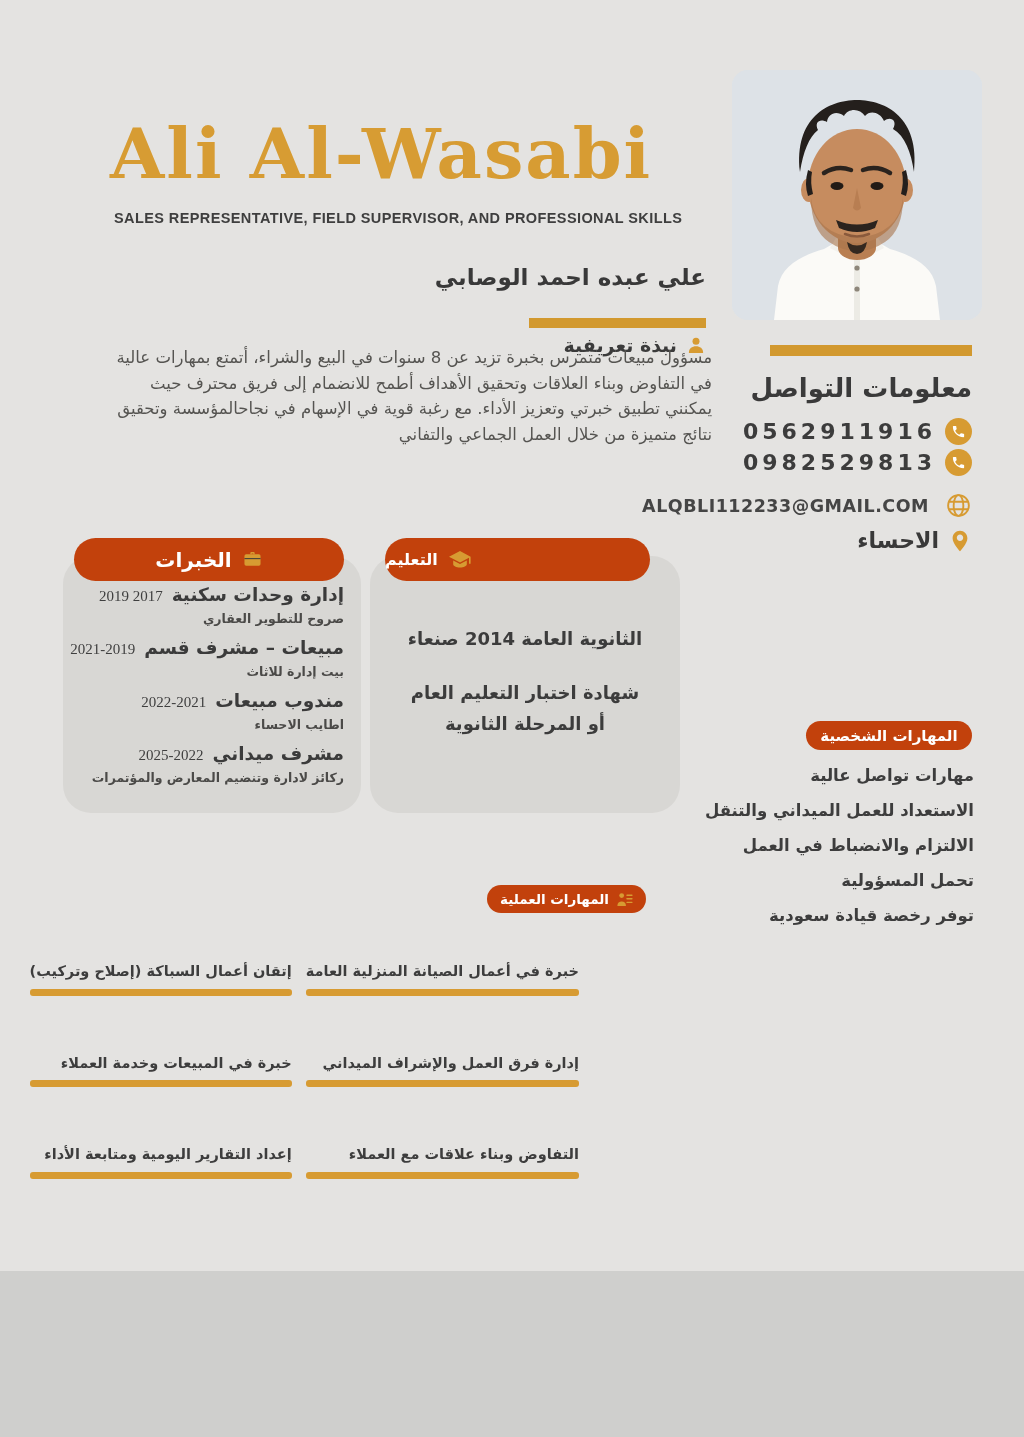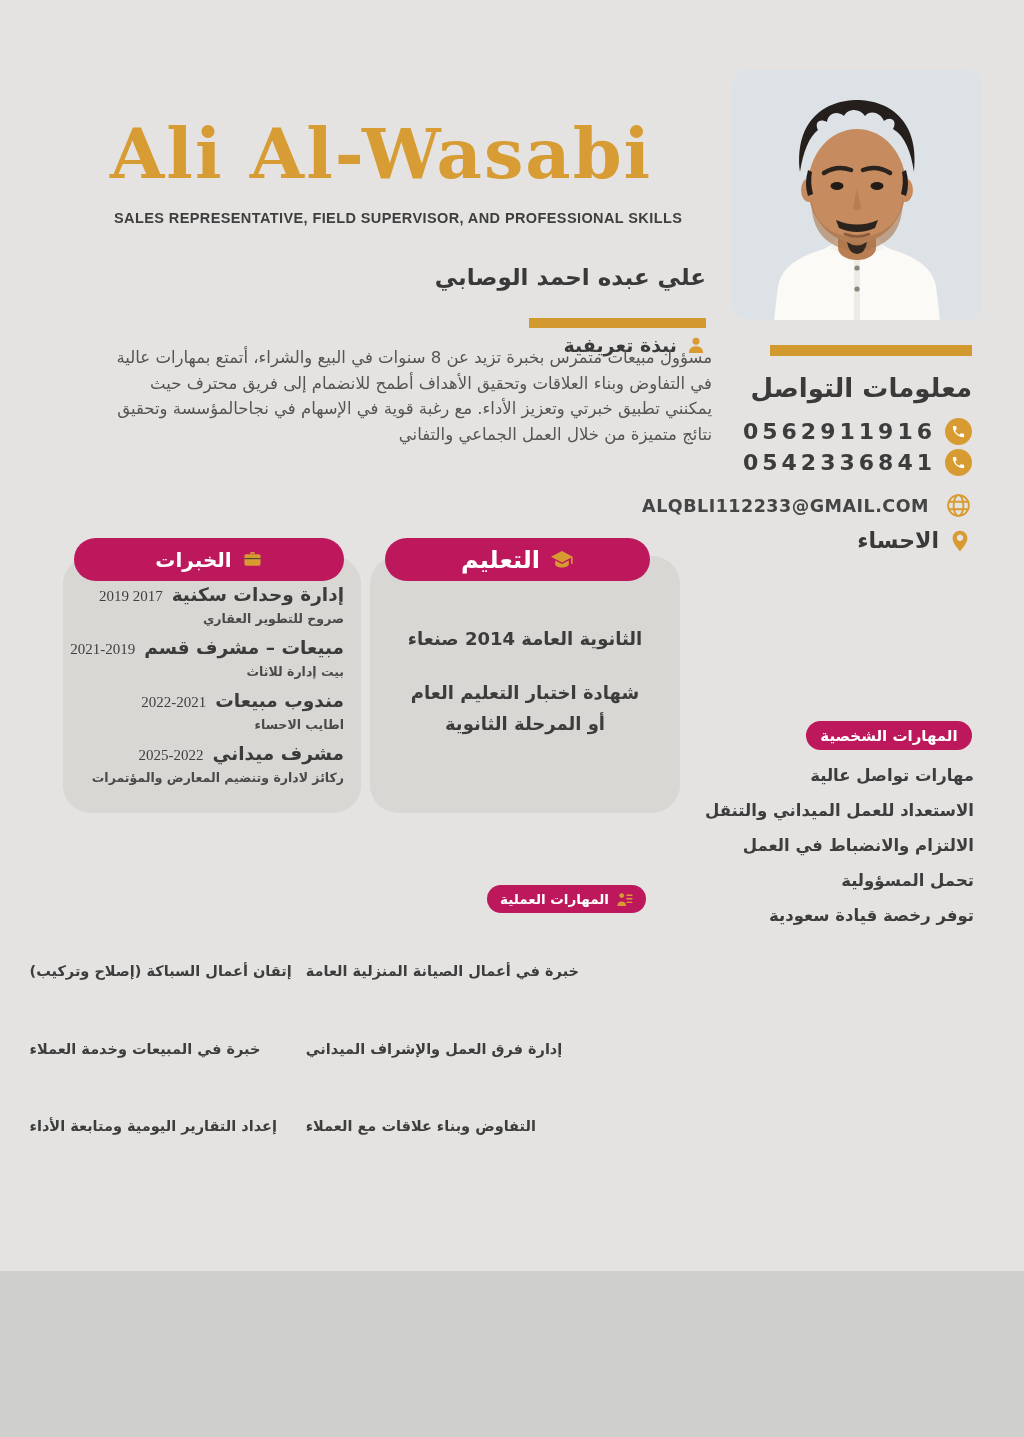--- a/index.html
+++ b/index.html
@@ -52,25 +52,25 @@
   .c-row.loc{margin-top:9px;}
   .phone-number{font-size:22px;font-weight:bold;letter-spacing:4px;color:#3c3c3c;direction:ltr;}
   .email-text{font-size:17.5px;font-weight:600;letter-spacing:.5px;color:#454545;direction:ltr;}
   .location-text{font-size:22px;font-weight:bold;color:#393939;}
   .circle-icon{width:27px;height:27px;border-radius:50%;background:#d79b32;display:flex;align-items:center;justify-content:center;flex:0 0 auto;}
   
   .card{position:absolute;background:#d8d7d4;border-radius:28px;}
   #xp-card{left:63px;top:556px;width:298px;height:257px;}
   #edu-card{left:370px;top:556px;width:310px;height:257px;}
   .pill{
-    position:absolute;background:#be185d;color:#fff;font-weight:bold;
+    position:absolute;background:#c2410c;color:#fff;font-weight:bold;
     display:flex;align-items:center;justify-content:center;gap:10px;direction:rtl;
   }
   #xp-pill{left:74px;top:538px;width:270px;height:43px;font-size:20px;border-radius:22px;}
-  #edu-pill{left:385px;top:538px;width:265px;height:43px;font-size:24px;border-radius:22px;}
+  #edu-pill{left:385px;top:538px;width:265px;height:43px;font-size:16px;border-radius:22px;justify-content:flex-end;}
   #ps-pill{left:806px;top:721px;width:166px;height:29px;font-size:15px;border-radius:15px;}
   #pr-pill{left:487px;top:885px;width:159px;height:28px;font-size:13.5px;border-radius:14px;gap:7px;}
   
   .xp-list{position:absolute;left:78px;top:584px;width:266px;direction:rtl;text-align:right;}
   .xp-entry{margin-bottom:11px;}
   .xp-title{font-size:18.5px;font-weight:bold;color:#3b3b3b;white-space:nowrap;}
   .xp-date{
     font-family:"Liberation Serif","DejaVu Serif",serif;
     font-size:15px;font-weight:500;color:#3f3f3f;margin-right:9px;letter-spacing:.5px;
   }
@@ -86,21 +86,21 @@
   }
   
   .ps-items{position:absolute;left:646px;top:766px;width:328px;direction:rtl;text-align:right;}
   .ps-item{margin-bottom:16px;font-size:16.5px;font-weight:bold;color:#3d3d3d;white-space:nowrap;}
   
   .skills-grid{
     position:absolute;left:95px;top:962px;width:484px;
     display:grid;grid-template-columns:1fr 1fr;column-gap:14px;row-gap:58px;
     direction:rtl;
   }
-  .skill{display:flex;flex-direction:row;justify-content:flex-end;text-align:right;}
+  .skill{display:flex;flex-direction:column;justify-content:flex-end;text-align:right;}
   .skill-label{font-size:14.5px;font-weight:bold;color:#3d3d3d;line-height:1.35;white-space:nowrap;}
   .skill-underline{height:7px;background:#d79b32;border-radius:3px;margin-top:7px;}
   
   .footer-bar{position:absolute;top:1417px;height:14px;}
   .footer-bar.gray{left:204px;width:151px;background:#bcbbb9;}
   .footer-bar.gold{left:575px;width:202px;background:#d79b32;}
   svg{display:block;}
 </style>
 </head>
 <body>
@@ -175,21 +175,21 @@
       </span>
       <span class="phone-number">0562911916</span>
     </div>
 
     <div class="c-row second">
       <span class="circle-icon">
         <svg width="15" height="15" viewBox="0 0 24 24">
             <path d="M6.62 10.79c1.44 2.83 3.76 5.14 6.59 6.59l2.2-2.2c.27-.27.67-.36 1.02-.24 1.12.37 2.33.57 3.57.57.55 0 1 .45 1 1V20c0 .55-.45 1-1 1-9.39 0-17-7.61-17-17 0-.55.45-1 1-1h3.5c.55 0 1 .45 1 1 0 1.25.2 2.45.57 3.57.11.35.03.74-.25 1.02l-2.2 2.2z" fill="#ffffff"></path>
           </svg>
       </span>
-      <span class="phone-number">0542336841</span>
+      <span class="phone-number">0982529813</span>
     </div>
 
     <div class="c-row mail">
       <span>
         <svg width="27" height="27" viewBox="0 0 24 24" fill="none" stroke="#d79b32" stroke-width="1.7">
             <circle cx="12" cy="12" r="9.2"></circle>
             <ellipse cx="12" cy="12" rx="4.3" ry="9.2"></ellipse>
             <path d="M3.2 8.6h17.6M3.2 15.4h17.6"></path>
           </svg>
       </span>

